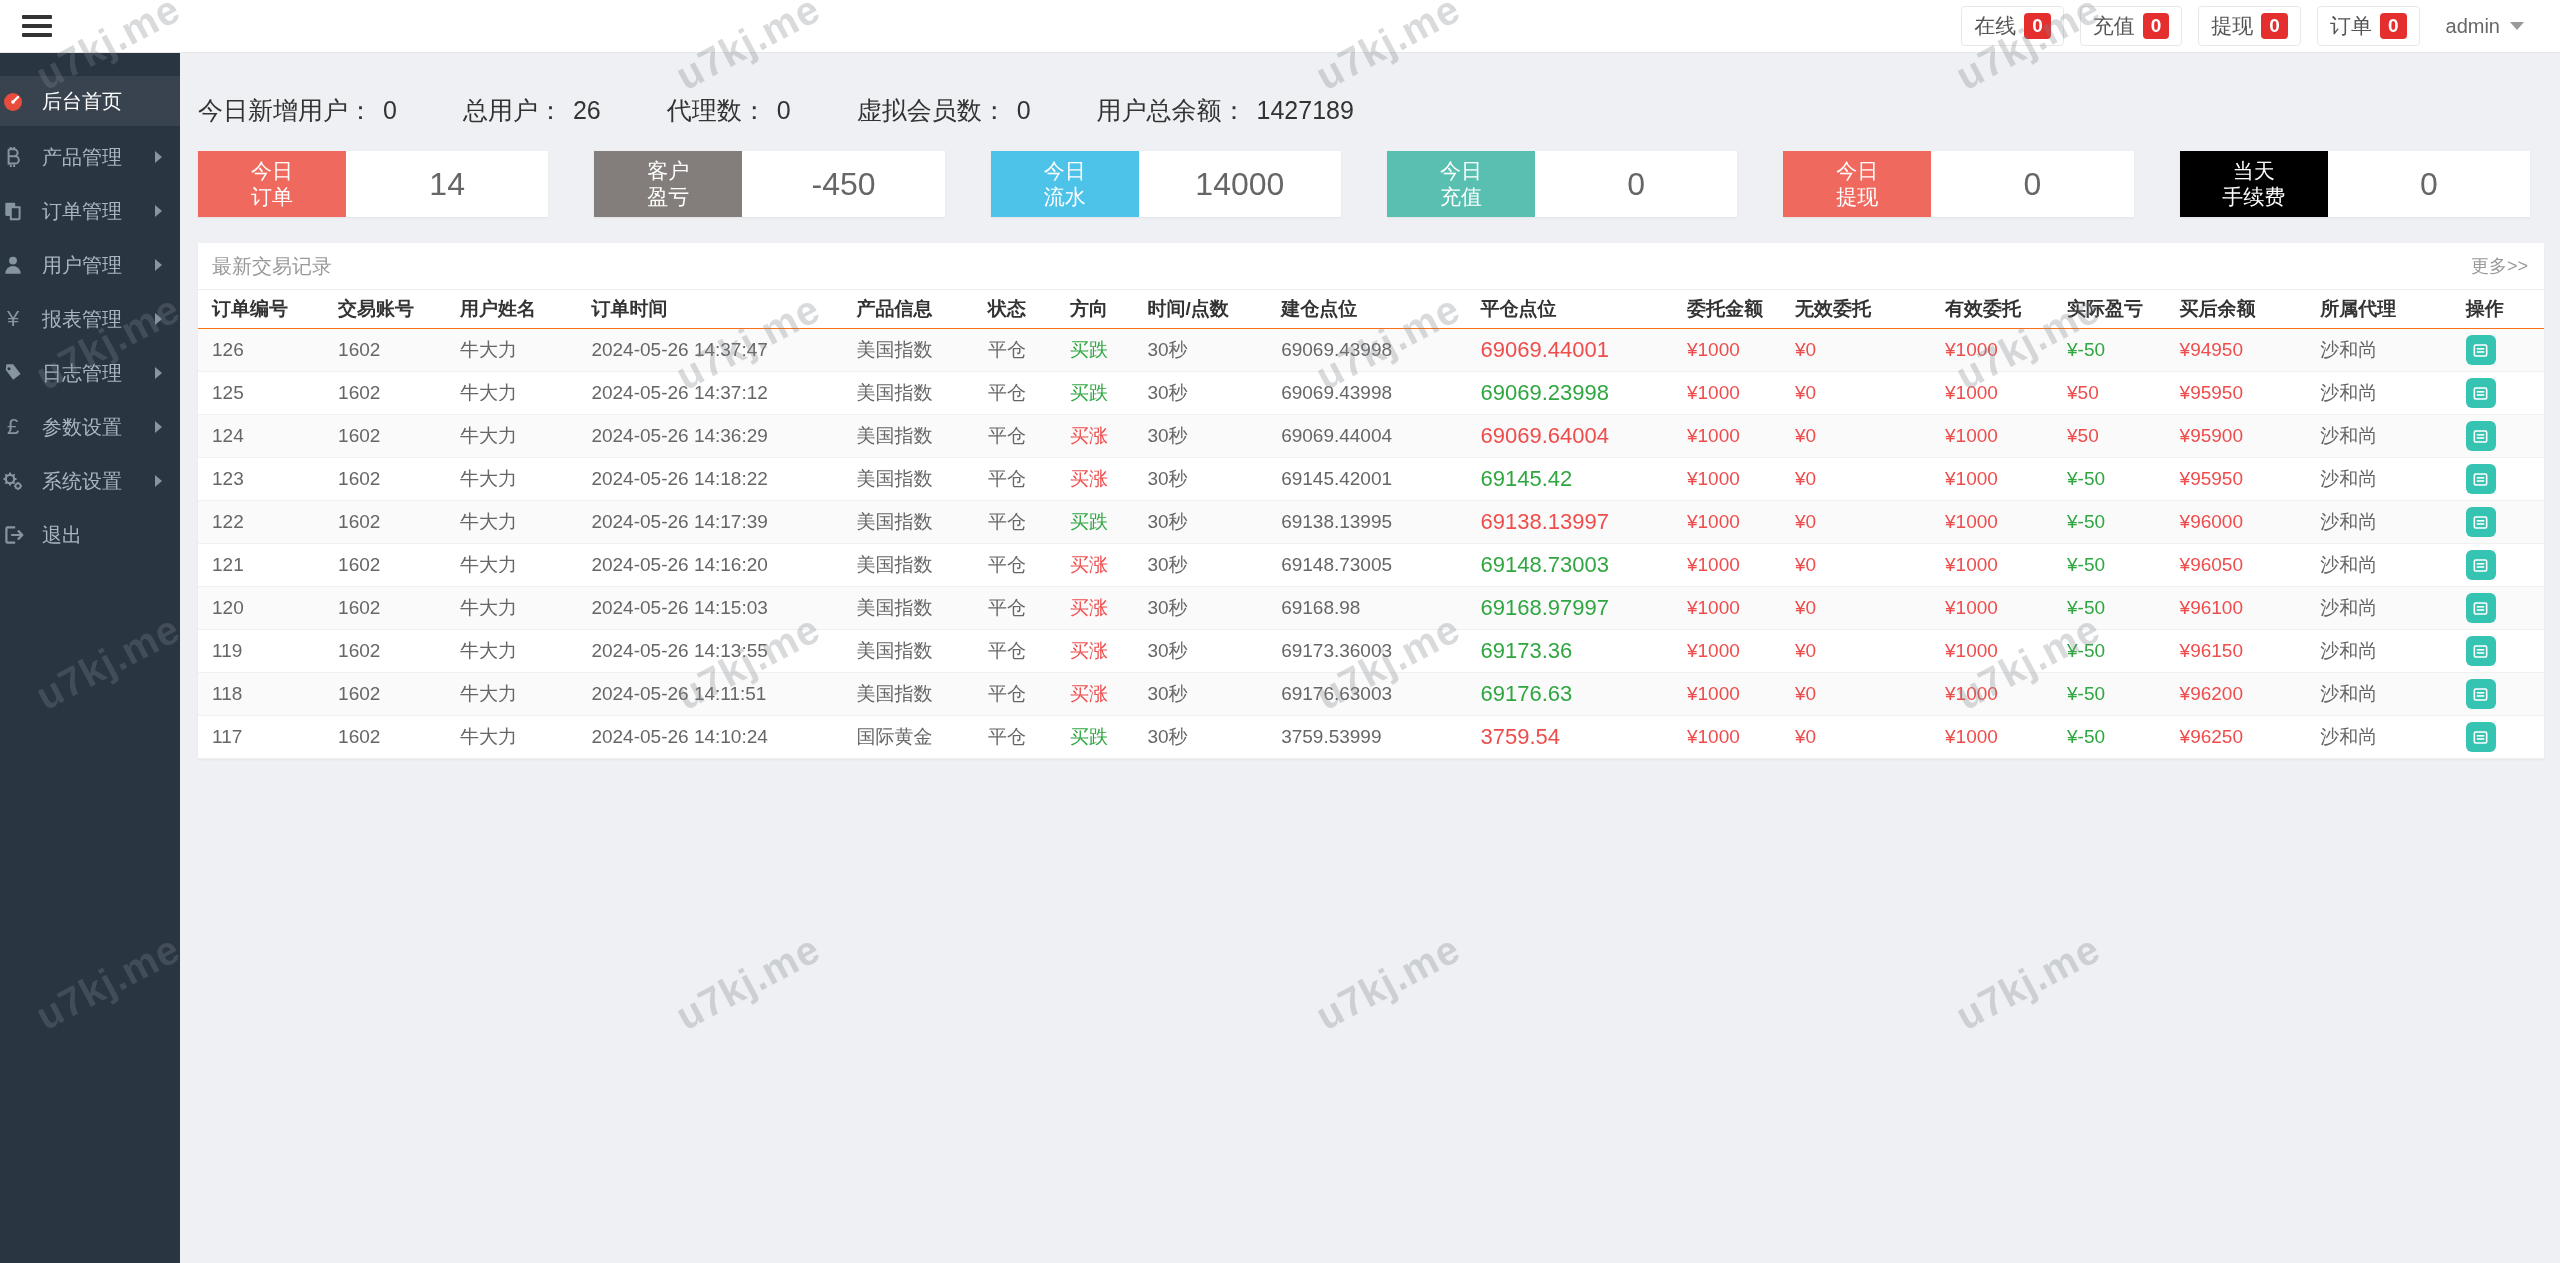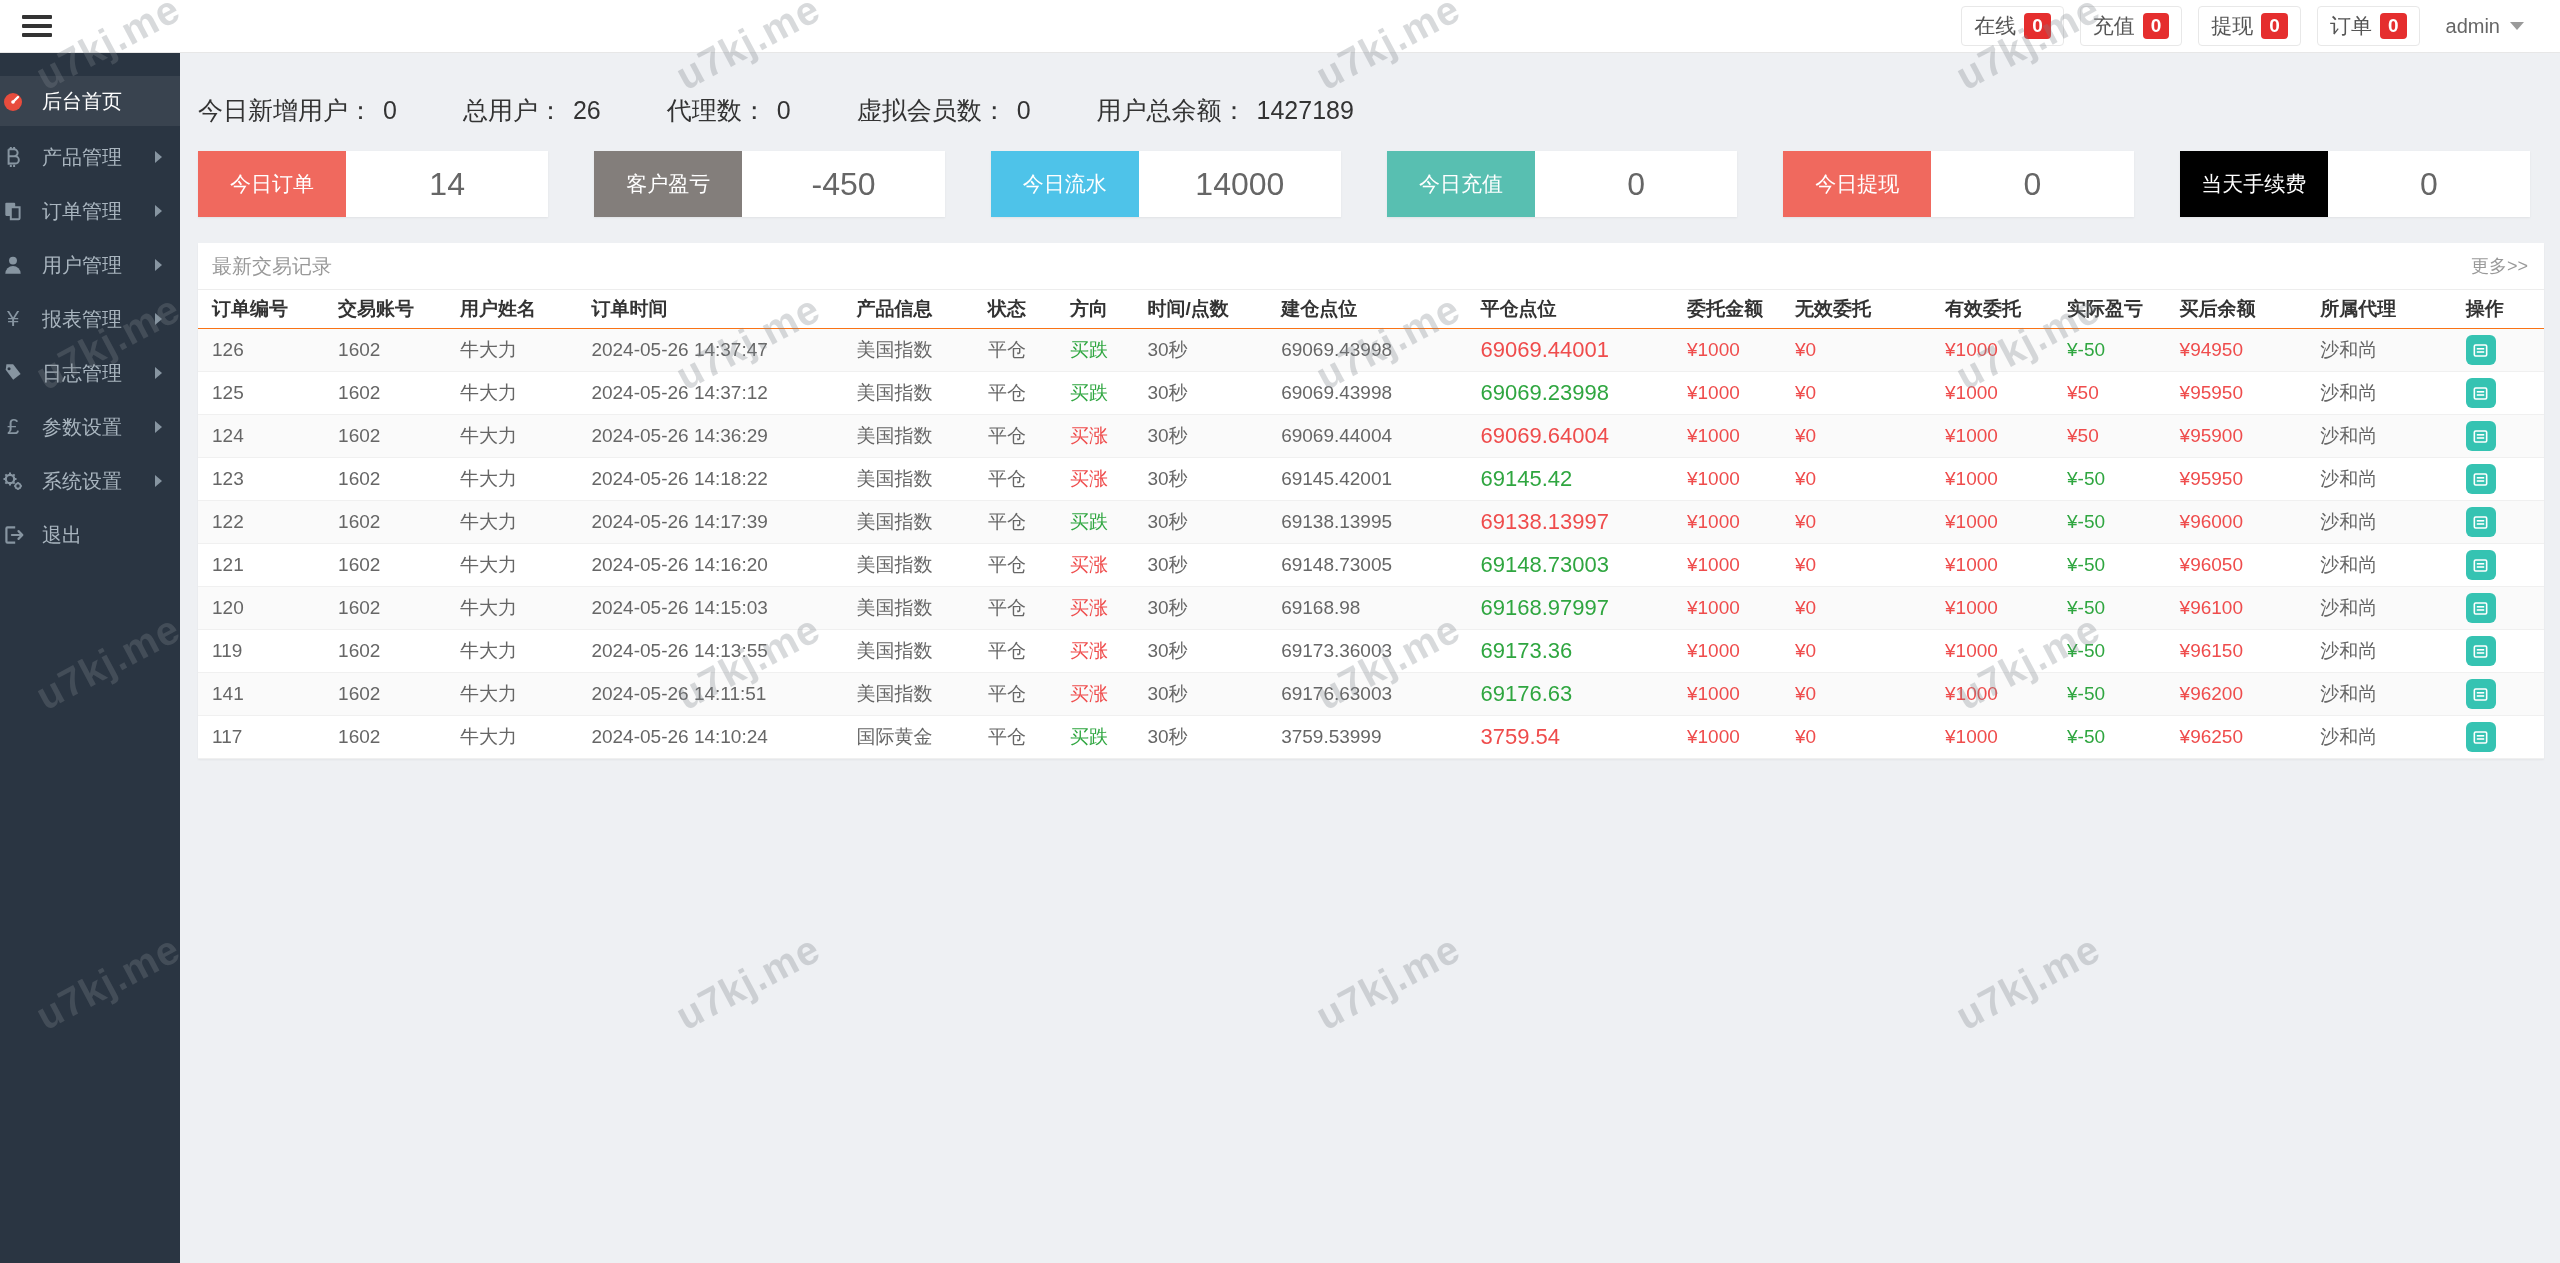--- a/index.html
+++ b/index.html
@@ -34,21 +34,21 @@
   .side-item.active{background:rgba(255,255,255,0.07);color:#ffffff;height:50px;margin-bottom:4px;}
   .side-item.active .icon{color:#e84c3d;}
   .arrow{position:absolute;right:18px;width:0;height:0;border-top:6px solid transparent;border-bottom:6px solid transparent;border-left:7px solid #8795a1;}
   
   .main{position:absolute;top:52px;left:180px;right:0;bottom:0;}
   .summary{display:flex;align-items:center;gap:66px;margin:42px 16px 24px 18px;font-size:25px;color:#333;}
   .summary .val{margin-left:10px;}
   .cards{display:flex;gap:46px;margin:0 30px 0 18px;}
   .card{flex:1;height:66px;display:flex;box-shadow:0 1px 2px rgba(0,0,0,.06);}
   .card-label{
-    width:148px;color:#fff;font-size:21px;line-height:1.25;display:flex;flex-direction:row;
+    width:148px;color:#fff;font-size:21px;line-height:1.25;display:flex;flex-direction:column;
     align-items:center;justify-content:center;text-align:center;
   }
   .card-value{flex:1;background:#fff;display:flex;align-items:center;justify-content:center;font-size:32px;color:#666;}
   
   .panel{background:#fff;margin:26px 16px 0 18px;box-shadow:0 1px 2px rgba(0,0,0,.05);}
   .panel-head{height:46px;display:flex;align-items:center;justify-content:space-between;border-bottom:1px solid #ededed;padding:0 16px 0 14px;}
   .panel-title{font-size:20px;color:#999;}
   .more{font-size:18px;color:#999;cursor:pointer;text-decoration:none;}
   table{width:100%;border-collapse:collapse;table-layout:fixed;}
   thead th{
@@ -508,21 +508,21 @@
               <button class="op-btn">
                 <svg width="17" height="17" viewBox="0 0 16 16" fill="none" stroke="#ffffff" stroke-width="1.5">
                   <rect x="2.2" y="2.8" width="11.6" height="10.4" rx="1.2"></rect>
                   <line x1="4.5" y1="6.4" x2="11.5" y2="6.4"></line>
                   <line x1="4.5" y1="9.4" x2="11.5" y2="9.4"></line>
                 </svg>
               </button>
             </td>
           </tr>
           <tr>
-            <td>141</td>
+            <td>118</td>
             <td>1602</td>
             <td>牛大力</td>
             <td>2024-05-26 14:11:51</td>
             <td>美国指数</td>
             <td>平仓</td>
             <td class="c-red">买涨</td>
             <td>30秒</td>
             <td>69176.63003</td>
             <td class="close-val c-green">69176.63</td>
             <td class="c-red">¥1000</td>

